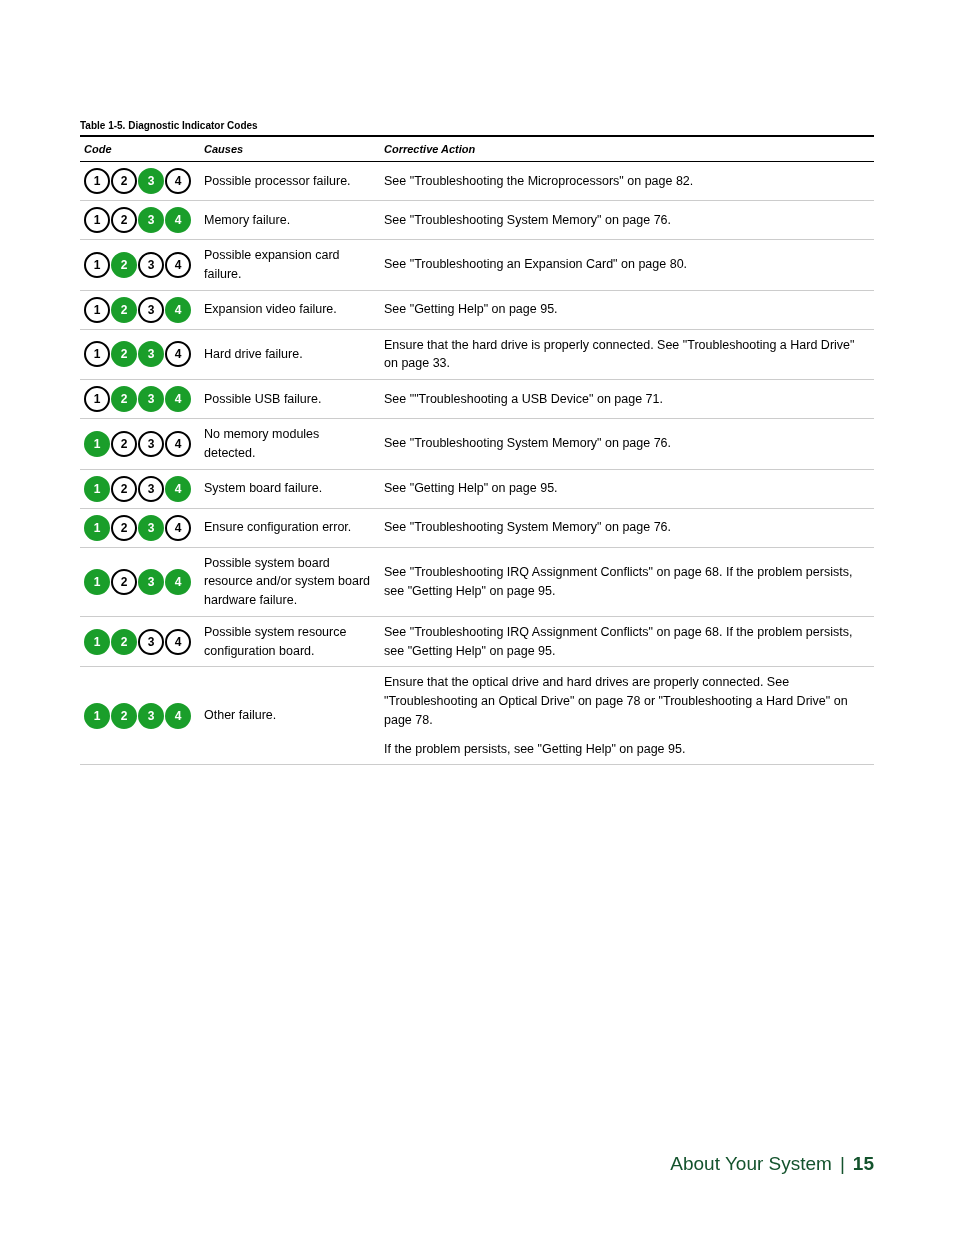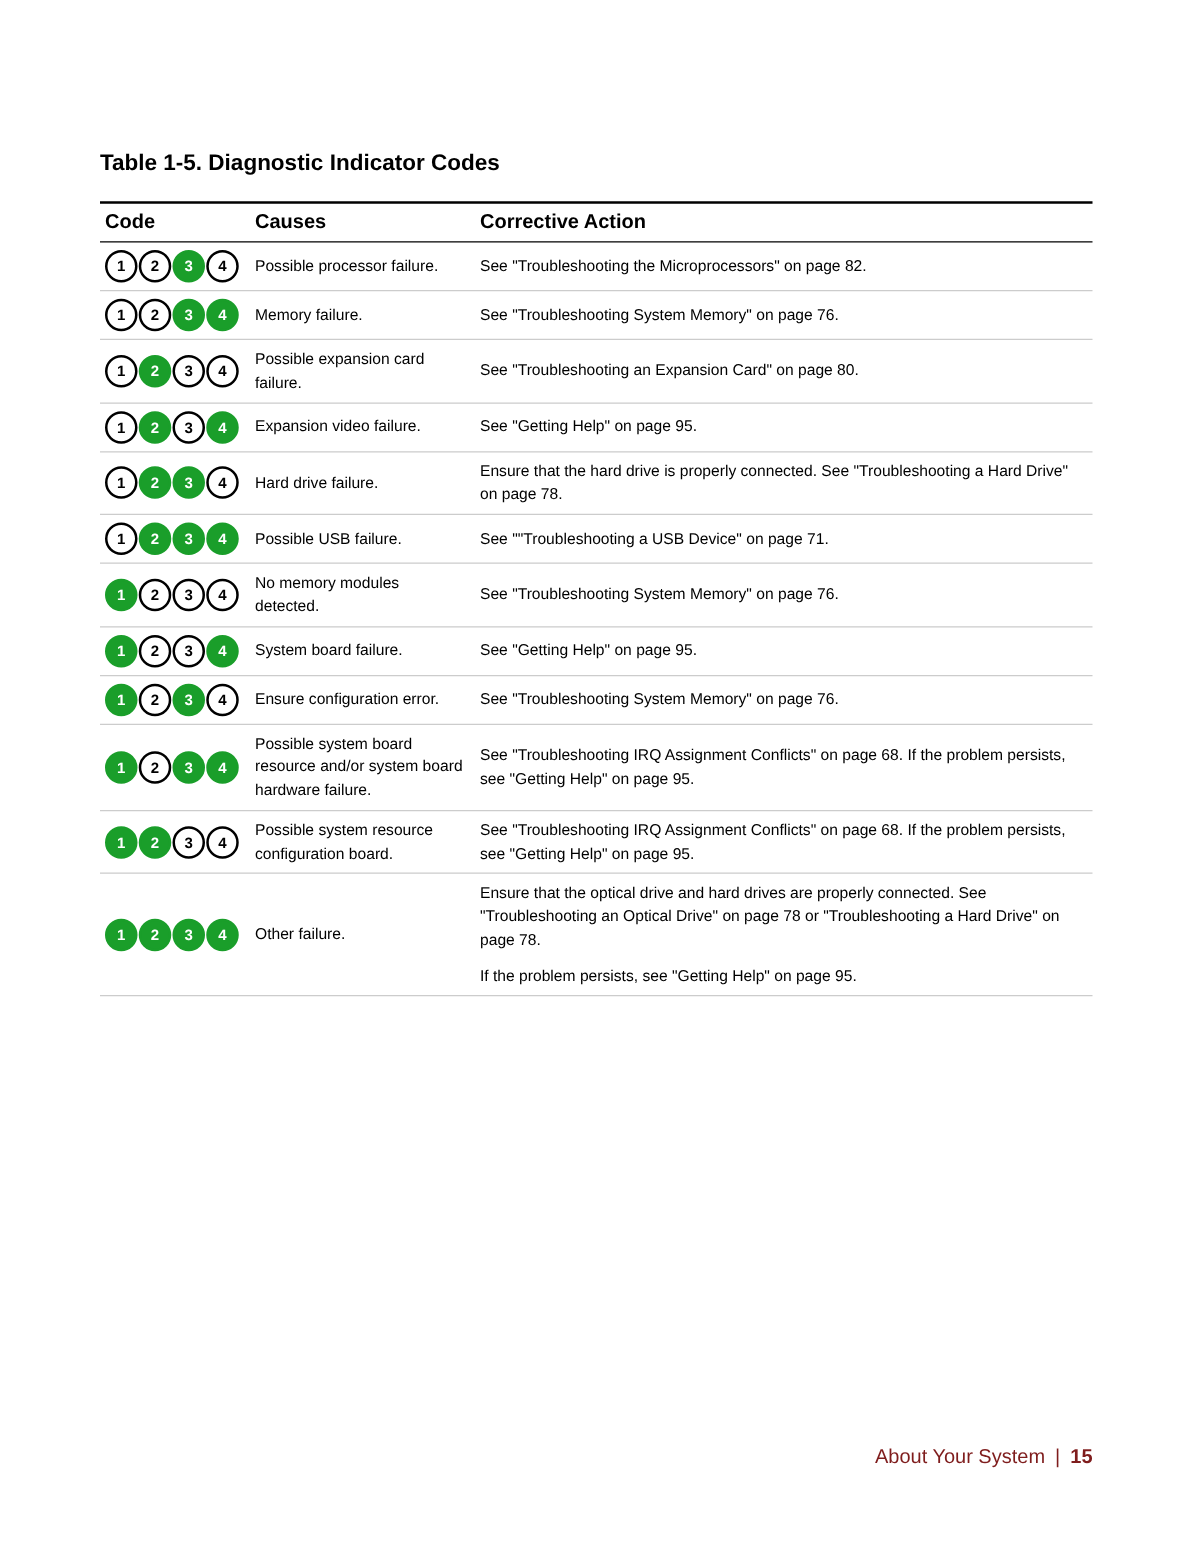--- a/index.html
+++ b/index.html
@@ -9,36 +9,37 @@
       font-size: 13px;
       color: #000;
       width: 954px;
       min-height: 1235px;
       position: relative;
     }
     .page-container {
       padding: 120px 80px 80px 80px;
     }
     .table-title {
-      font-size: 18px;
-      font-weight: bold;
-      margin-bottom: 20px;
+      font-size: 10px;
+      font-weight: bold;
+      margin-bottom: 4px;
     }
     table {
       width: 100%;
       border-collapse: collapse;
       border-top: 2px solid #000;
       border-bottom: 1px solid #999;
     }
     thead tr {
       border-bottom: 1px solid #000;
     }
     thead th {
-      font-size: 16px;
-      font-weight: bold;
+      font-size: 11px;
+      font-weight: bold;
+      font-style: italic;
       padding: 6px 8px 6px 4px;
       text-align: left;
       vertical-align: bottom;
     }
     thead th:first-child {
       width: 120px;
     }
     thead th:nth-child(2) {
       width: 180px;
       margin-left: 40px;
@@ -79,22 +80,22 @@
     }
     .icon-outline {
       background: #fff;
       border-color: #000;
       color: #000;
     }
     .footer {
       position: absolute;
       bottom: 60px;
       right: 80px;
-      font-size: 16px;
-      color: #7f1d1d;
+      font-size: 19px;
+      color: #14532d;
       display: flex;
       align-items: center;
       gap: 8px;
     }
     .footer-page {
       font-weight: bold;
     }
   </style>
 </head>
 <body>
@@ -161,21 +162,21 @@
         <tr>
           <td>
             <div class="code-icons">
               <div class="icon-circle icon-outline">1</div>
               <div class="icon-circle icon-green">2</div>
               <div class="icon-circle icon-green">3</div>
               <div class="icon-circle icon-outline">4</div>
             </div>
           </td>
           <td>Hard drive failure.</td>
-          <td>Ensure that the hard drive is properly connected. See "Troubleshooting a Hard Drive" on page 78.</td>
+          <td>Ensure that the hard drive is properly connected. See "Troubleshooting a Hard Drive" on page 33.</td>
         </tr>
         <tr>
           <td>
             <div class="code-icons">
               <div class="icon-circle icon-outline">1</div>
               <div class="icon-circle icon-green">2</div>
               <div class="icon-circle icon-green">3</div>
               <div class="icon-circle icon-green">4</div>
             </div>
           </td>

